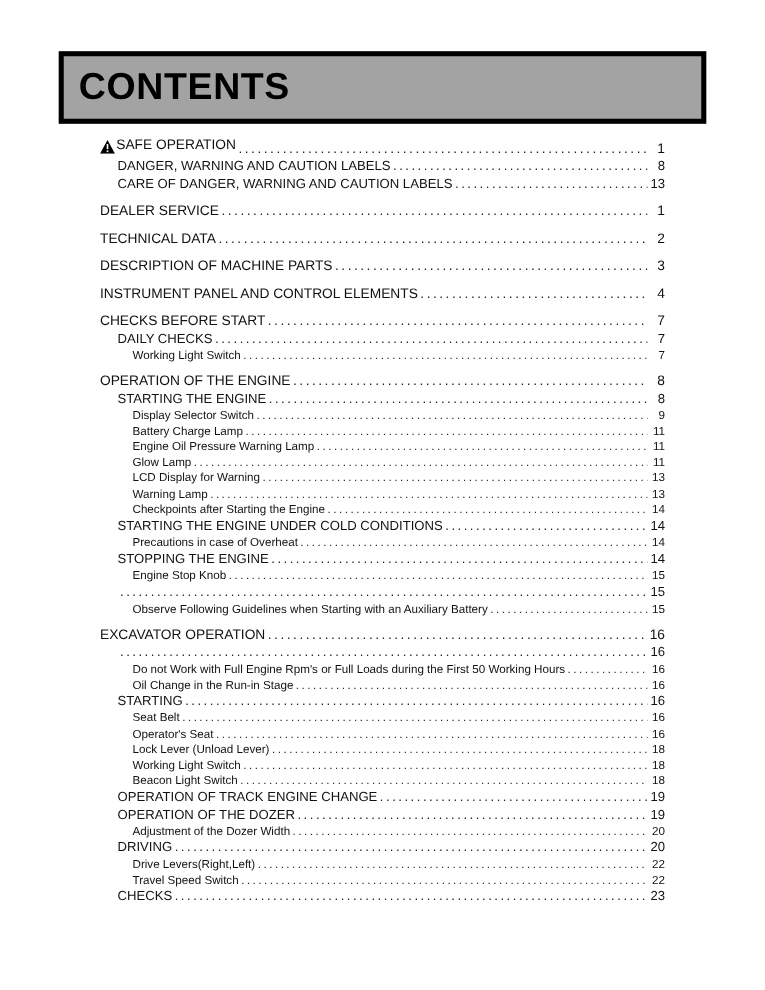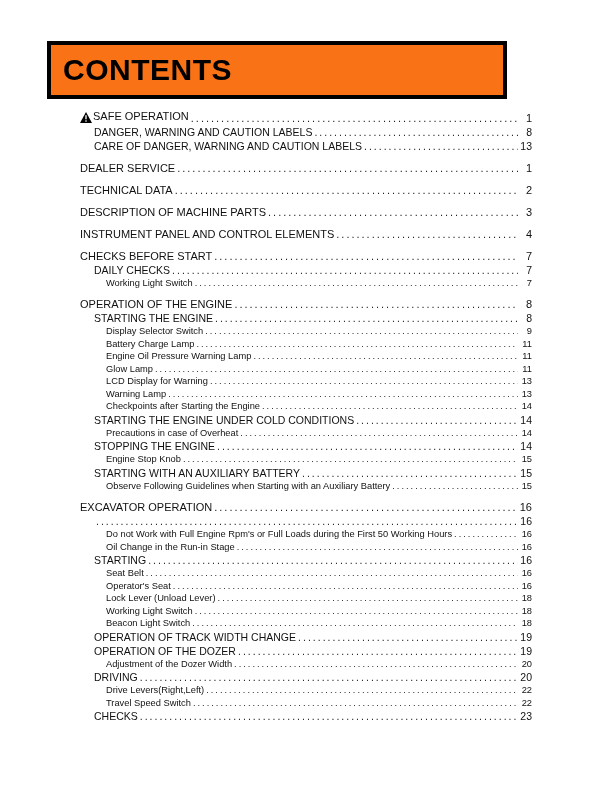--- a/index.html
+++ b/index.html
@@ -12,23 +12,23 @@
   }
   .page {
     position: absolute;
     left: 0; top: 0;
     width: 612px; height: 792px;
     background: #ffffff;
   }
   .title-box {
     position: absolute;
     left: 47px; top: 41px;
-    width: 460px; height: 58px;
+    width: 518px; height: 58px;
     border: 4px solid #000000;
-    background: #f97316;
+    background: #a3a3a3;
     display: flex;
     align-items: center;
     padding-left: 12px;
   }
   .title-box h1 {
     font-size: 30px;
     font-weight: bold;
     letter-spacing: 0.5px;
     color: #000000;
   }
@@ -196,21 +196,20 @@
         <span class="label">STOPPING THE ENGINE</span>
         <span class="dots"></span>
         <span class="pagenum">14</span>
       </div>
       <div class="row lvl2">
         <span class="label">Engine Stop Knob</span>
         <span class="dots"></span>
         <span class="pagenum">15</span>
       </div>
       <div class="row lvl1">
-        <span class="label">STARTING WITH AN AUXILIARY BATTERY</span>
         <span class="dots"></span>
         <span class="pagenum">15</span>
       </div>
       <div class="row lvl2">
         <span class="label">Observe Following Guidelines when Starting with an Auxiliary Battery</span>
         <span class="dots"></span>
         <span class="pagenum">15</span>
       </div>
       <div class="row lvl0">
         <span class="label">EXCAVATOR OPERATION</span>
@@ -255,21 +254,21 @@
         <span class="label">Working Light Switch</span>
         <span class="dots"></span>
         <span class="pagenum">18</span>
       </div>
       <div class="row lvl2">
         <span class="label">Beacon Light Switch</span>
         <span class="dots"></span>
         <span class="pagenum">18</span>
       </div>
       <div class="row lvl1">
-        <span class="label">OPERATION OF TRACK WIDTH CHANGE</span>
+        <span class="label">OPERATION OF TRACK ENGINE CHANGE</span>
         <span class="dots"></span>
         <span class="pagenum">19</span>
       </div>
       <div class="row lvl1">
         <span class="label">OPERATION OF THE DOZER</span>
         <span class="dots"></span>
         <span class="pagenum">19</span>
       </div>
       <div class="row lvl2">
         <span class="label">Adjustment of the Dozer Width</span>

